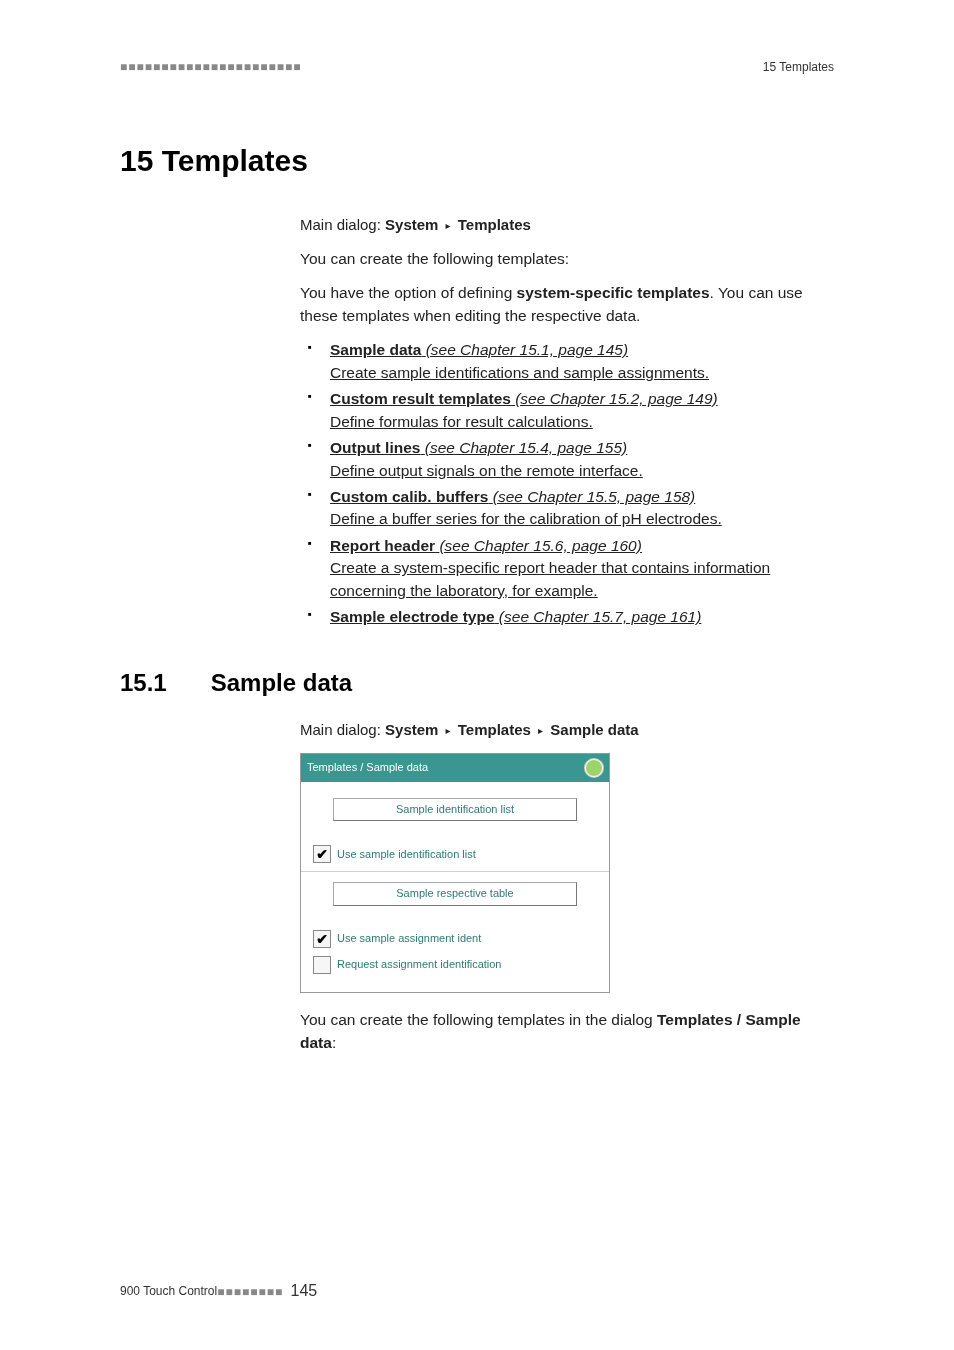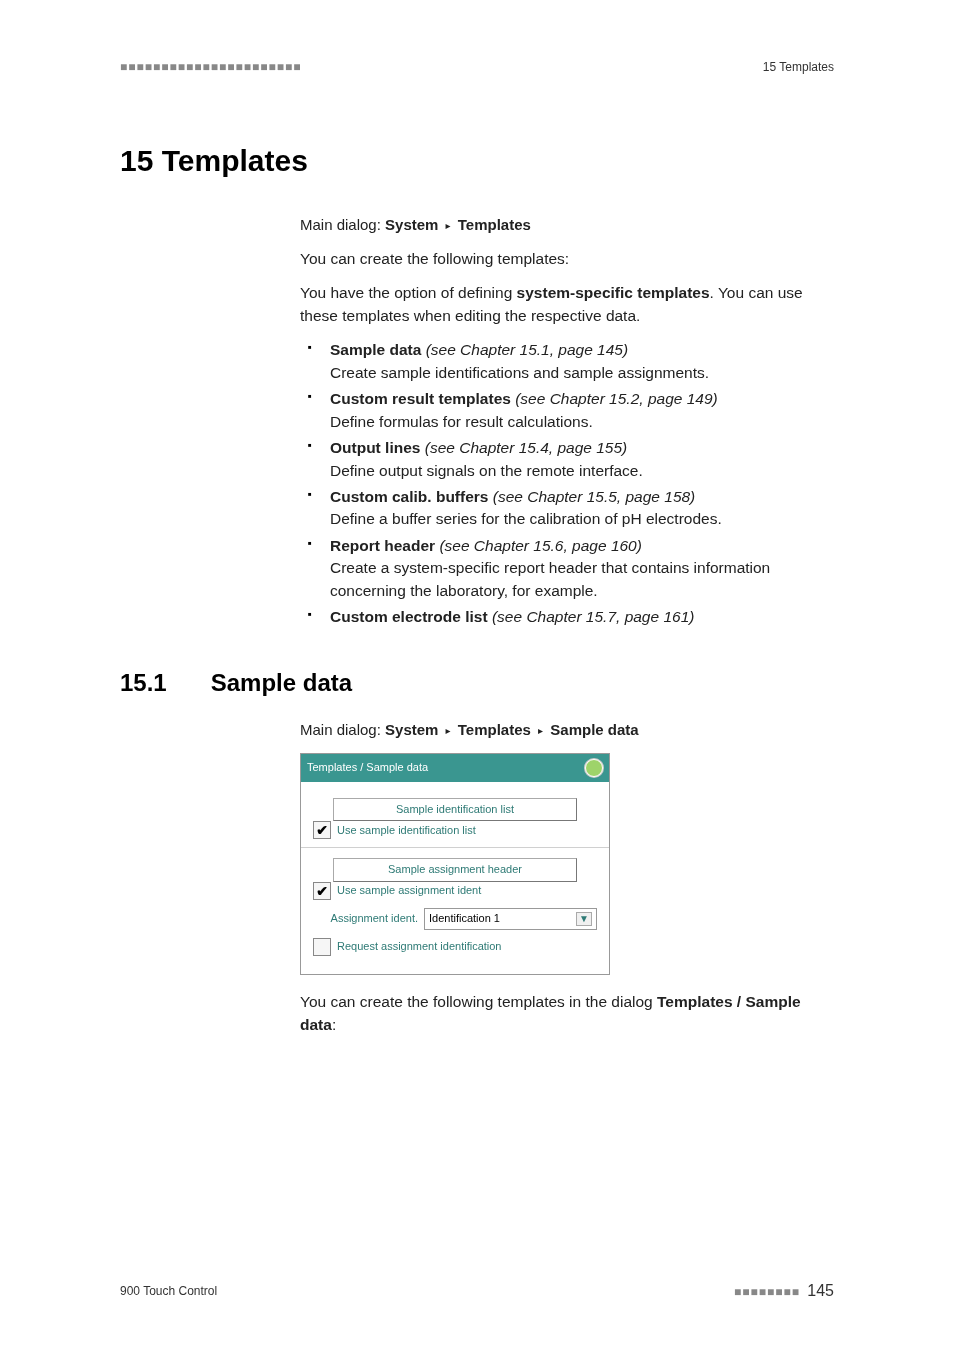--- a/index.html
+++ b/index.html
@@ -47,20 +47,21 @@
   .tri-icon {
     display: inline-block;
     font-size: 10px;
     vertical-align: middle;
     margin: 0 3px;
   }
   ul.templist {
     list-style: none;
     padding-left: 18px;
     margin-top: 4px;
+    text-decoration: underline;
   }
   ul.templist li {
     position: relative;
     padding-left: 12px;
     margin-bottom: 4px;
     line-height: 1.45;
   }
   ul.templist li::before {
     content: "■";
     position: absolute;
@@ -116,21 +117,21 @@
     border-radius: 50%;
     border: 1px solid #fff;
     box-shadow: 0 0 0 1px #ccc;
   }
   .dialog-body {
     padding: 12px 12px 10px 12px;
   }
   .dlg-section-btn {
     display: block;
     width: 86%;
-    margin: 4px auto 0 auto;
+    margin: 4px auto 24px auto;
     text-align: center;
     padding: 3px 4px;
     border: 1px solid #aaa;
     border-bottom-color: #777;
     border-right-color: #777;
     color: #2e7a75;
     background: #fff;
     font-size: 11px;
   }
   .dlg-check-row {
@@ -192,21 +193,21 @@
     color: #2e7a75;
     font-size: 10px;
   }
 
   .footer {
     position: absolute;
     bottom: 50px;
     left: 120px;
     right: 120px;
     display: flex;
-    justify-content: space-between;
+    justify-content: flex-start;
     align-items: center;
     font-size: 12px;
   }
   .footer-left { color: #333; }
   .footer-right { color: #333; }
   .footer-dots { color: #888; letter-spacing: 1px; margin-right: 4px; }
   .footer-page { font-weight: 400; font-size: 16px; }
 </style>
 </head>
 <body>
@@ -252,21 +253,21 @@
         <span class="li-title">Custom calib. buffers</span>
         <span> </span><span class="li-ref">(see Chapter 15.5, page 158)</span>
         <span class="li-desc">Define a buffer series for the calibration of pH electrodes.</span>
       </li>
       <li>
         <span class="li-title">Report header</span>
         <span> </span><span class="li-ref">(see Chapter 15.6, page 160)</span>
         <span class="li-desc">Create a system-specific report header that contains information concerning the laboratory, for example.</span>
       </li>
       <li>
-        <span class="li-title">Custom electrode list</span>
+        <span class="li-title">Sample electrode type</span>
         <span> </span><span class="li-ref">(see Chapter 15.7, page 161)</span>
       </li>
     </ul>
   </div>
 
   <div class="section-row">
     <span class="section-num">15.1</span>
     <span class="section-title">Sample data</span>
   </div>
 
@@ -284,31 +285,24 @@
         <span>Templates / Sample data</span>
         <span class="help-icon"></span>
       </div>
       <div class="dialog-body">
         <div class="dlg-section-btn">Sample identification list</div>
         <div class="dlg-check-row">
           <div class="dlg-checkbox">✔</div>
           <span>Use sample identification list</span>
         </div>
         <div class="dlg-divider"></div>
-        <div class="dlg-section-btn">Sample assignment header</div>
+        <div class="dlg-section-btn">Sample respective table</div>
         <div class="dlg-check-row">
           <div class="dlg-checkbox">✔</div>
           <span>Use sample assignment ident</span>
-        </div>
-        <div class="dlg-field-row">
-          <span class="dlg-label">Assignment ident.</span>
-          <div class="dlg-select">
-            <span>Identification 1</span>
-            <span class="dlg-select-arrow">▼</span>
-          </div>
         </div>
         <div class="dlg-check-row">
           <div class="dlg-checkbox unchecked">✔</div>
           <span>Request assignment identification</span>
         </div>
       </div>
     </div>
 
     <p>
       <span>You can create the following templates in the dialog </span><span style="font-weight:700">Templates / Sample data</span><span>:</span>

